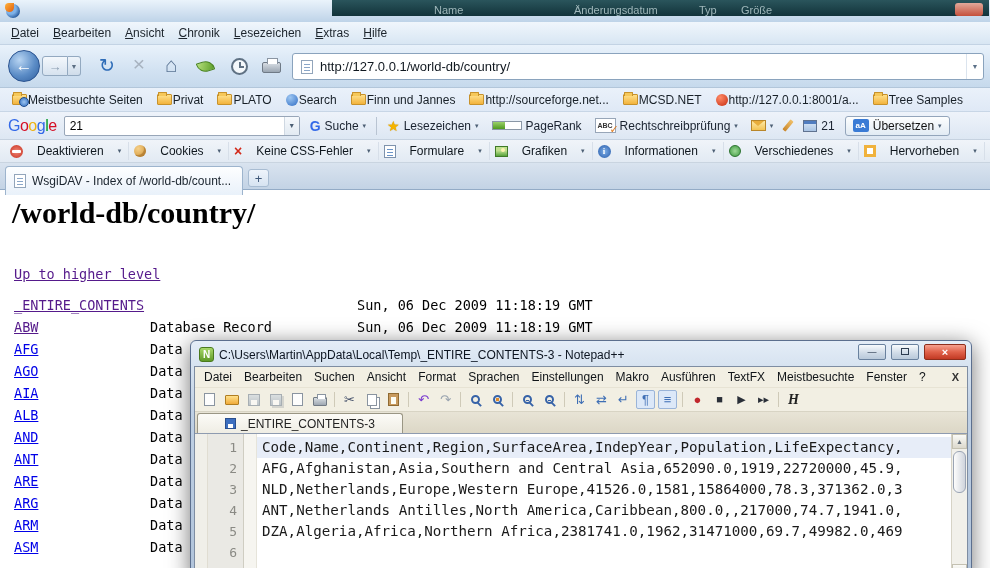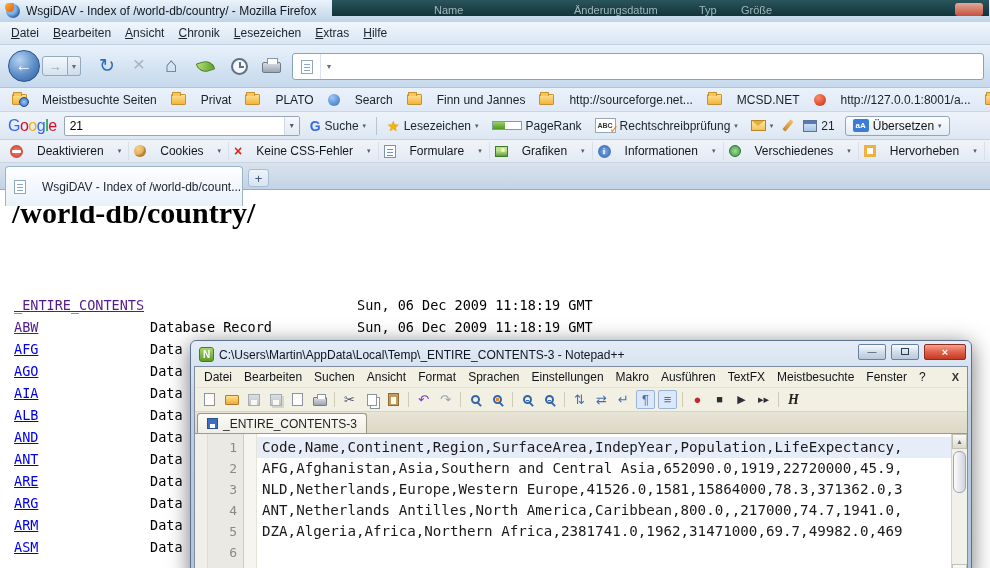--- a/index.html
+++ b/index.html
@@ -65,21 +65,21 @@
   #url-favicon{margin:0 7px 0 8px}
   #url-input{flex:1;border:none;outline:none;font-size:13px;color:#101820;background:transparent;
     font-family:"Liberation Sans","DejaVu Sans",sans-serif}
   #url-drop{width:17px;height:100%;border-left:1px solid #dbe4ee;display:flex;align-items:center;
     justify-content:center;font-size:7px;color:#5c7188}
 
   
   #ff-bookmarks{position:absolute;left:0;top:88px;width:100%;height:24px;z-index:2;
     background:linear-gradient(#eaf1fa,#dfe9f6);border-bottom:1px solid #c8d6e6;
     display:flex;align-items:center;padding-left:6px;gap:2px;white-space:nowrap;overflow:hidden}
-  .bm{display:inline-flex;align-items:center;gap:15px;padding:2px 6px;font-size:12px;color:#182028}
+  .bm{display:inline-flex;align-items:center;gap:1px;padding:2px 6px;font-size:12px;color:#182028}
   .ic-folder{width:15px;height:11px;background:linear-gradient(#ffe08a,#f2b33d);border:1px solid #c8922b;
     border-radius:1px;position:relative;flex:0 0 auto}
   .ic-folder::before{content:"";position:absolute;left:0;top:-3px;width:7px;height:3px;background:#f6c85a;
     border:1px solid #c8922b;border-bottom:none;border-radius:1px 1px 0 0}
   .ic-smart::after{content:"";position:absolute;right:-3px;bottom:-3px;width:8px;height:8px;border-radius:50%;
     background:radial-gradient(#9cc4f0,#2e6cc0);border:1px solid #1d4c8e}
   .ic-ball{width:12px;height:12px;border-radius:50%;background:radial-gradient(circle at 35% 30%,#9ec7f2,#2f6cc4)}
   .ic-redglobe{width:12px;height:12px;border-radius:50%;background:radial-gradient(circle at 35% 30%,#ff8a66,#c62c12)}
 
   
@@ -138,23 +138,23 @@
     color:#fff;font-size:9px;font-weight:bold;font-family:"Liberation Serif","DejaVu Serif",serif;
     display:flex;align-items:center;justify-content:center}
   .wd-misc{width:12px;height:12px;border-radius:50%;background:radial-gradient(#9fd898,#3d9a40);border:1px solid #2c7330}
   .wd-outline{width:12px;height:12px;border:3px solid #f0b23c;background:#fff}
   .wd-resize{color:#2f6fd0;font-size:13px;font-weight:bold;line-height:1}
   .wd-gear{width:12px;height:12px;border:3px dashed #6e7a87;border-radius:50%;background:#cfd6dd}
 
   
   #ff-tabbar{position:absolute;left:0;top:163px;width:100%;height:27px;z-index:2;
     background:linear-gradient(#d9e3ef,#c3d3e5);border-bottom:1px solid #93abc6}
-  #tab-active{position:absolute;left:5px;top:3px;width:238px;height:40px;
+  #tab-active{position:absolute;left:5px;top:3px;width:238px;height:29px;
     background:linear-gradient(#fdfeff,#e9f1fa);border:1px solid #9db4cd;border-bottom:none;
-    border-radius:4px 4px 0 0;display:flex;align-items:center;gap:16px;padding:0 8px;
+    border-radius:4px 4px 0 0;display:flex;align-items:center;gap:6px;padding:0 8px;
     font-size:12px;color:#1a242e;white-space:nowrap;overflow:hidden}
   #tab-new{position:absolute;left:248px;top:6px;width:21px;height:18px;border:1px solid #a8bcd2;
     border-radius:3px;background:linear-gradient(#eef4fb,#d6e3f1);color:#3f5878;font-size:13px;
     display:flex;align-items:center;justify-content:center}
 
   
   #ff-content{position:absolute;left:0;top:190px;width:100%;height:378px;background:#fff;z-index:1}
   #page-heading{position:absolute;left:12px;top:6px;font-family:"Liberation Serif","DejaVu Serif",serif;
     font-weight:bold;font-size:30px;color:#000}
   .mono{font-family:"DejaVu Sans Mono","Liberation Mono",monospace;font-size:13.5px}
@@ -207,21 +207,21 @@
   .tpaste::before{content:"";position:absolute;left:2px;top:3px;right:2px;bottom:1px;background:#fdfdf4}
   .tmag{width:9px;height:9px;border:2px solid #3763a8;border-radius:50%;position:relative}
   .tmag::after{content:"";position:absolute;right:-4px;bottom:-3px;width:6px;height:2px;background:#3763a8;transform:rotate(45deg)}
   .tmag.rep::before{content:"";position:absolute;left:1px;top:1px;width:3px;height:3px;background:#e08a2a}
   .tmag.zo::before{content:"";position:absolute;left:1px;right:1px;top:2.5px;height:1.5px;background:#3763a8}
   .cut{color:#44506a}.undo{color:#7a3bd0}.redo{color:#9aa4b0}.blue{color:#3f6fb5}
   .rec{color:#c1272d}.dark{color:#2a2f38;font-size:11px}
   .hfx{font-family:"Liberation Serif","DejaVu Serif",serif;font-style:italic;font-weight:bold;color:#222;font-size:14px}
   #np-tabrow{height:21px;display:flex;align-items:flex-end;padding-left:2px;
     background:linear-gradient(#e8e4d6,#dcd7c6)}
-  #np-tab{display:inline-flex;align-items:center;gap:5px;height:20px;padding:0 9px;
+  #np-tab{display:inline-flex;align-items:center;gap:5px;height:20px;padding:0 27px;
     background:linear-gradient(#fcfbf7,#efede4);border:1px solid #9a9684;border-bottom:none;
     border-radius:3px 3px 0 0;font-size:12px;color:#222}
   .tab-disk{width:11px;height:11px;background:#3d6fc0;border:1px solid #2a4f8e;position:relative}
   .tab-disk::after{content:"";position:absolute;left:2px;bottom:0;width:5px;height:4px;background:#fff}
   #np-editor{flex:1;display:flex;background:#fff;border-top:1px solid #8e9bb0;overflow:hidden}
   .np-bmargin{width:13px;background:#f0efe9;border-right:1px solid #e0ddd2}
   .np-gutter{width:36px;background:#eae9e4;border-right:1px solid #cfcdc2;padding-top:3px}
   .np-gutter span{display:block;height:21px;line-height:21px;font-family:"DejaVu Sans Mono","Liberation Mono",monospace;
     font-size:13px;color:#8a8a84;text-align:right;padding-right:6px}
   .np-fold{width:13px;background:#f6f5f0;border-right:1px solid #e6e4da}
@@ -244,21 +244,20 @@
   <div id="bg-strip">
     <span class="bgcol" style="left:102px">Name</span>
     <span class="bgcol" style="left:242px">Änderungsdatum</span>
     <span class="bgcol" style="left:367px">Typ</span>
     <span class="bgcol" style="left:409px">Größe</span>
     <span id="bg-close"></span>
   </div>
 
   <div id="ff-titlebar">
     <span class="ff-logo"></span>
-    <span id="ff-title">WsgiDAV - Index of /world-db/country/ - Mozilla Firefox</span>
   </div>
 
   <div id="ff-menubar">
     <span class="fmenu">Datei</span>
     <span class="fmenu">Bearbeiten</span>
     <span class="fmenu">Ansicht</span>
     <span class="fmenu">Chronik</span>
     <span class="fmenu">Lesezeichen</span>
     <span class="fmenu">Extras</span>
     <span class="fmenu">Hilfe</span>
@@ -275,20 +274,21 @@
         <span>▼</span>
       </div>
     <div class="navico" id="btn-refresh"><span>↻</span></div>
     <div class="navico" id="btn-stop"><span>×</span></div>
     <div class="navico" id="btn-home"><span>⌂</span></div>
     <div class="navleaf"></div>
     <div class="navclock"></div>
     <div class="navprint"></div>
     <div id="urlbar">
       <span class="ic-page" id="url-favicon"></span>
+      <input id="url-input" value="http://127.0.0.1/world-db/country/" style="">
       <span id="url-drop">
           <span>▼</span>
         </span>
     </div>
   </div>
 
   <div id="ff-bookmarks">
     <span class="bm">
         <span class="ic-folder ic-smart"></span>
         <span>Meistbesuchte Seiten</span>
@@ -436,20 +436,21 @@
   <div id="ff-tabbar">
     <div id="tab-active">
       <span class="ic-page"></span>
       <span>WsgiDAV - Index of /world-db/count...</span>
     </div>
     <div id="tab-new">+</div>
   </div>
 
   <div id="ff-content">
     <div id="page-heading">/world-db/country/</div>
+    <a id="up-link" class="mono">Up to higher level</a>
     <div id="listing">
       <div class="lrow">
           <a class="lname mono visited">_ENTIRE_CONTENTS</a>
           <span class="ldate mono">Sun, 06 Dec 2009 11:18:19 GMT</span>
         </div>
       <div class="lrow">
           <a class="lname mono visited">ABW</a>
           <span class="ldesc mono">Database Record</span>
           <span class="ldate mono">Sun, 06 Dec 2009 11:18:19 GMT</span>
         </div>

